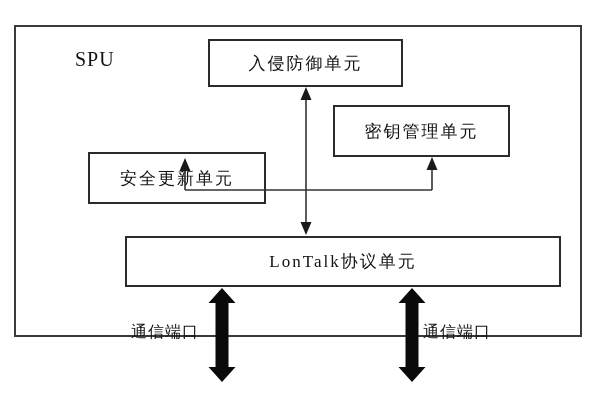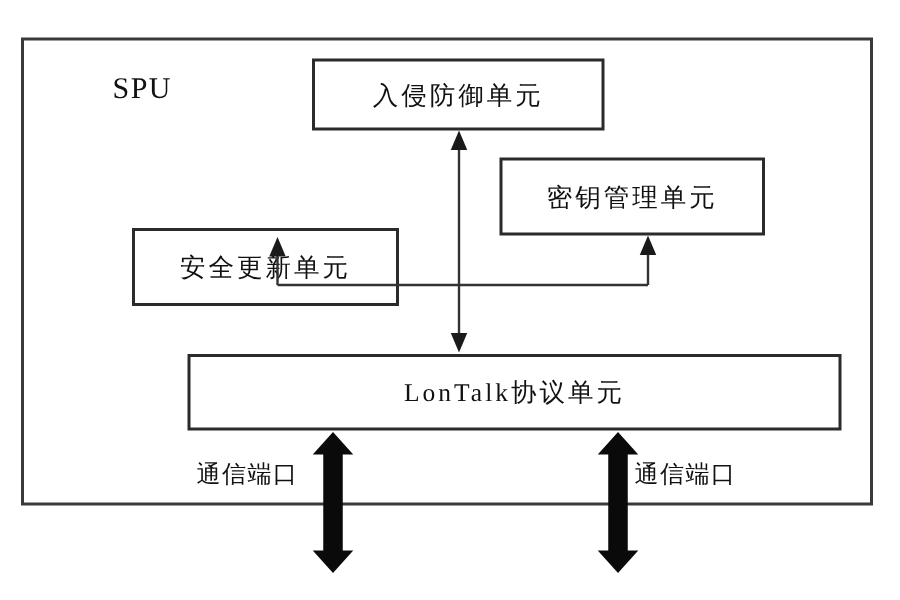--- a/index.html
+++ b/index.html
@@ -49,20 +49,21 @@
   .box-intrusion { left: 208px; top: 39px;  width: 195px; height: 48px; font-family: Liberation Mono, monospace; }
   .box-update    { left: 88px;  top: 106px; width: 178px; height: 52px; margin-top: 46px; }
   .box-key       { left: 333px; top: 105px; width: 177px; height: 52px; }
   .box-lontalk   { left: 125px; top: 236px; width: 436px; height: 51px; }
   .port-label {
     position: absolute;
     font-size: 16px;
     color: #111111;
     letter-spacing: 1px;
     white-space: nowrap;
+    margin-top: 16px;
   }
   .port-left  { left: 131px; top: 306px; }
   .port-right { left: 423px; top: 306px; }
   svg.wires {
     position: absolute;
     left: 0;
     top: 0;
     width: 600px;
     height: 400px;
     pointer-events: none;

